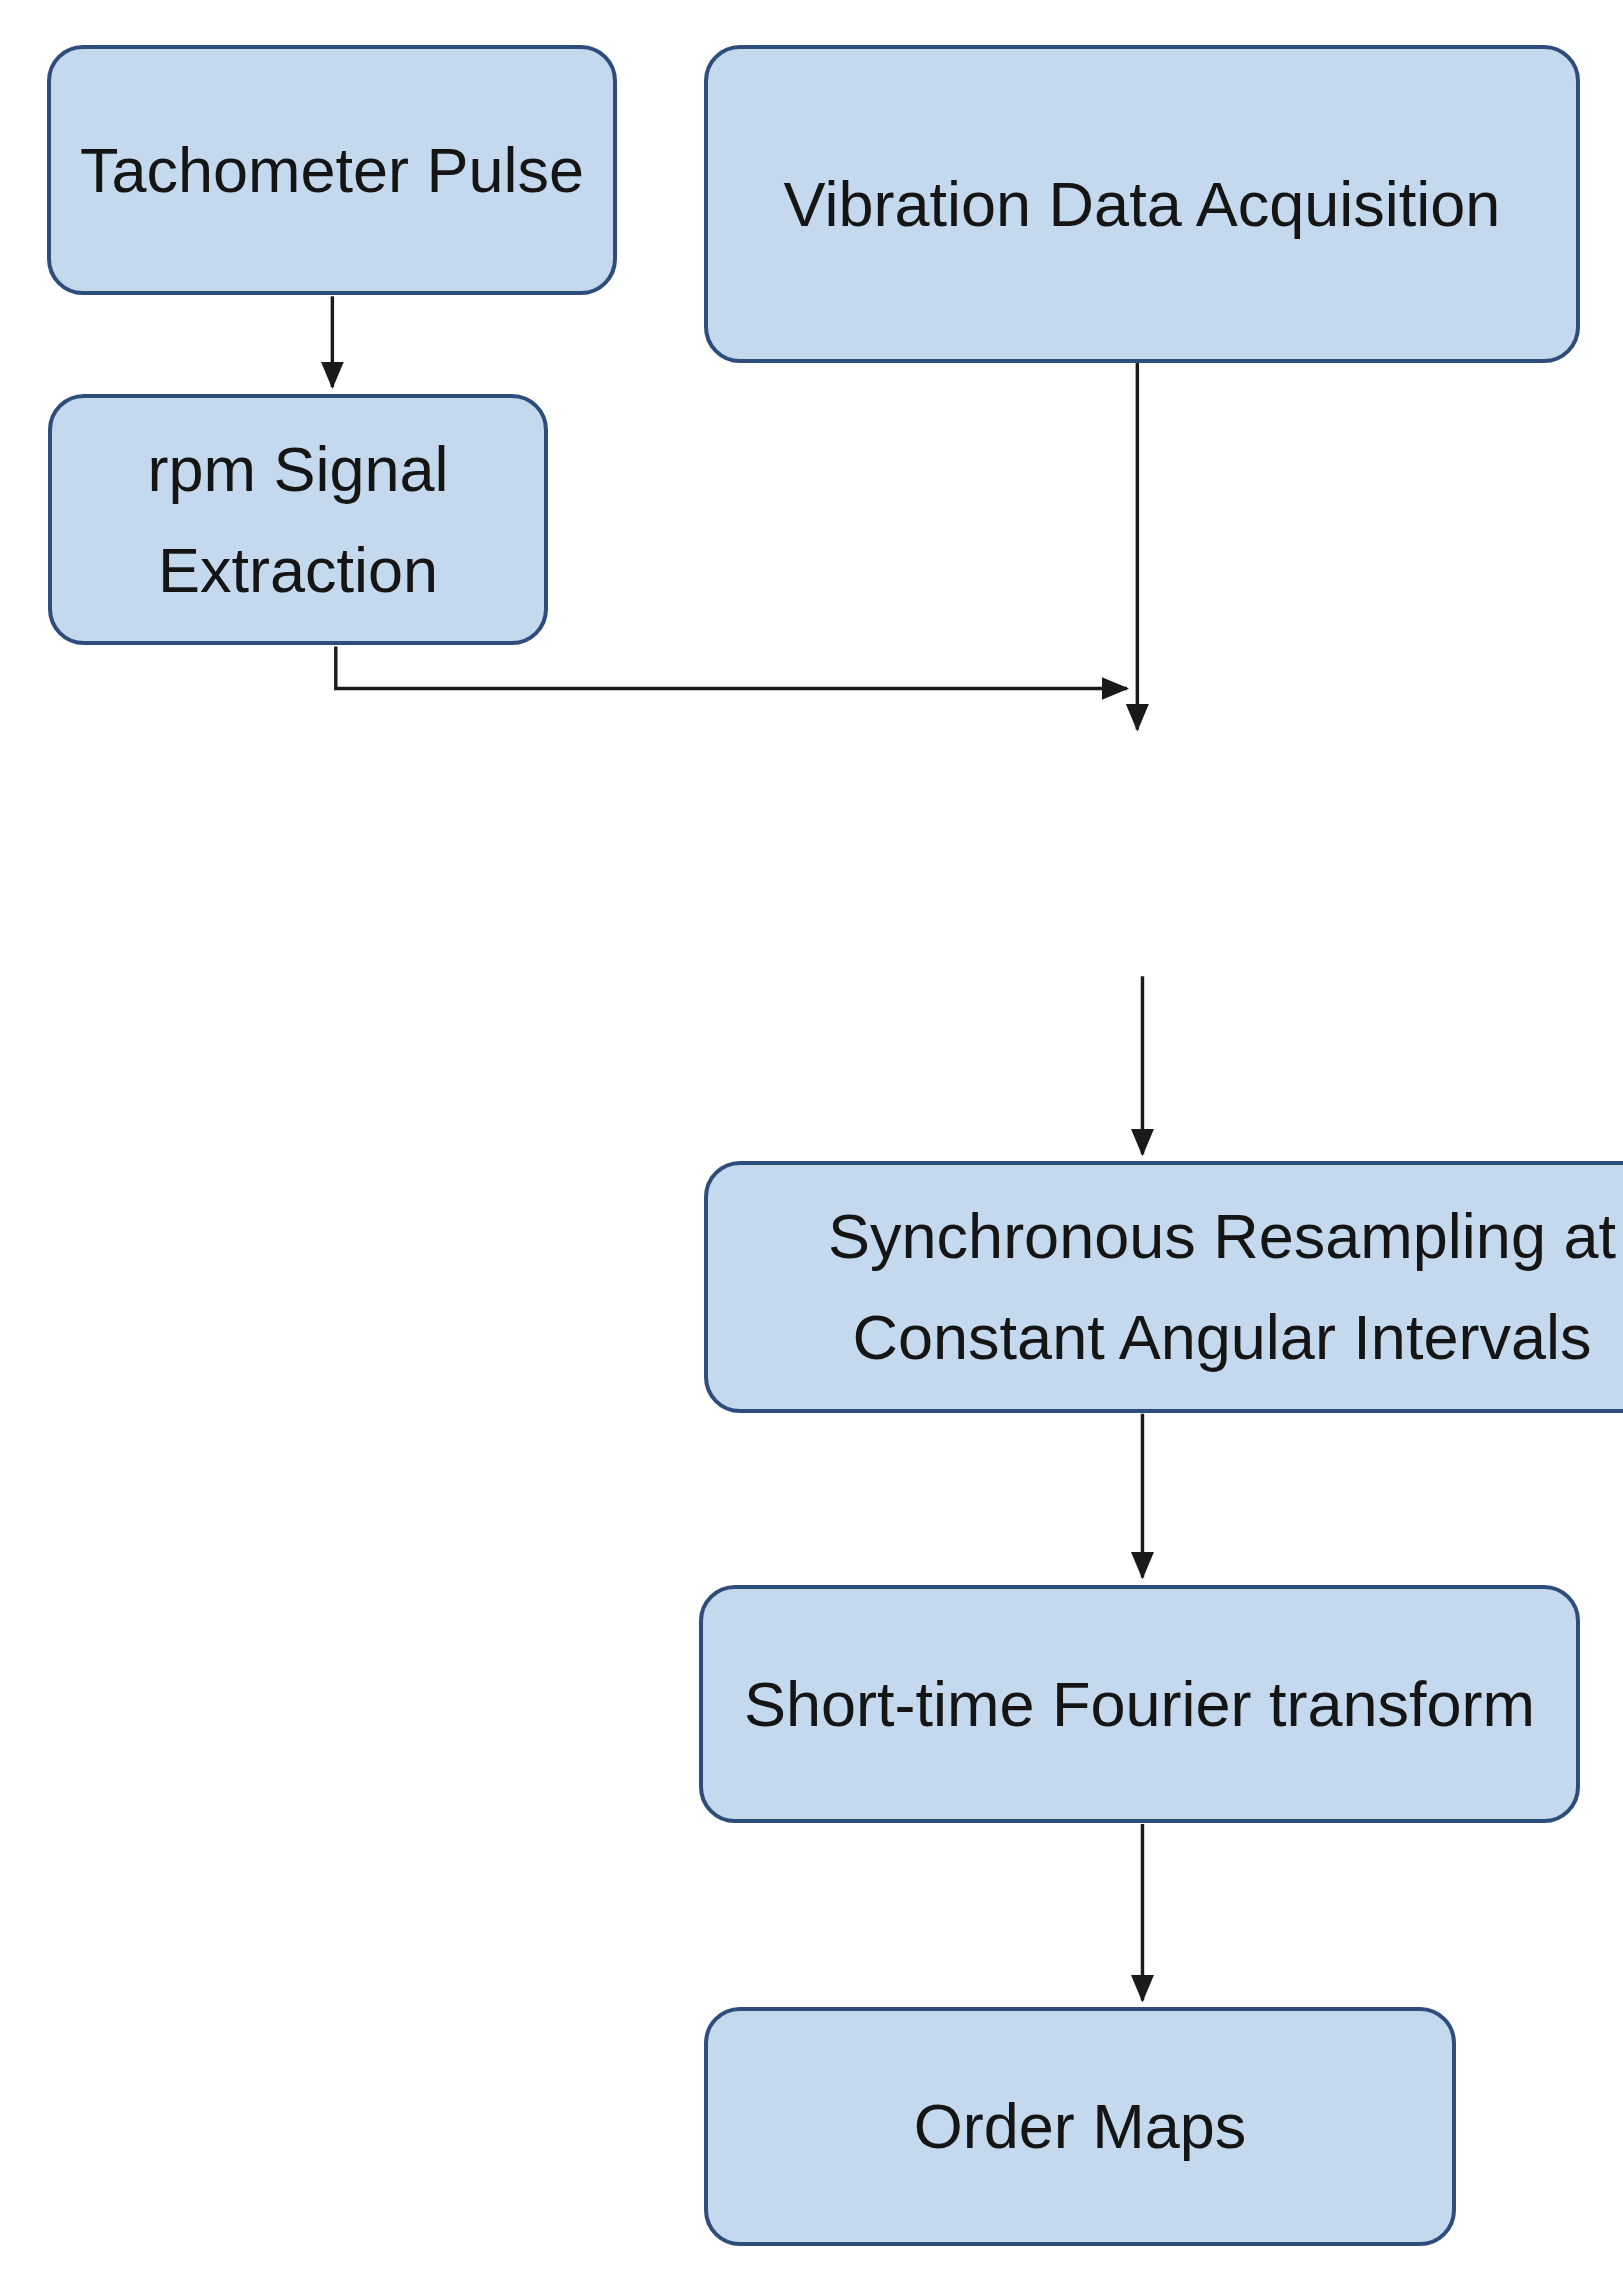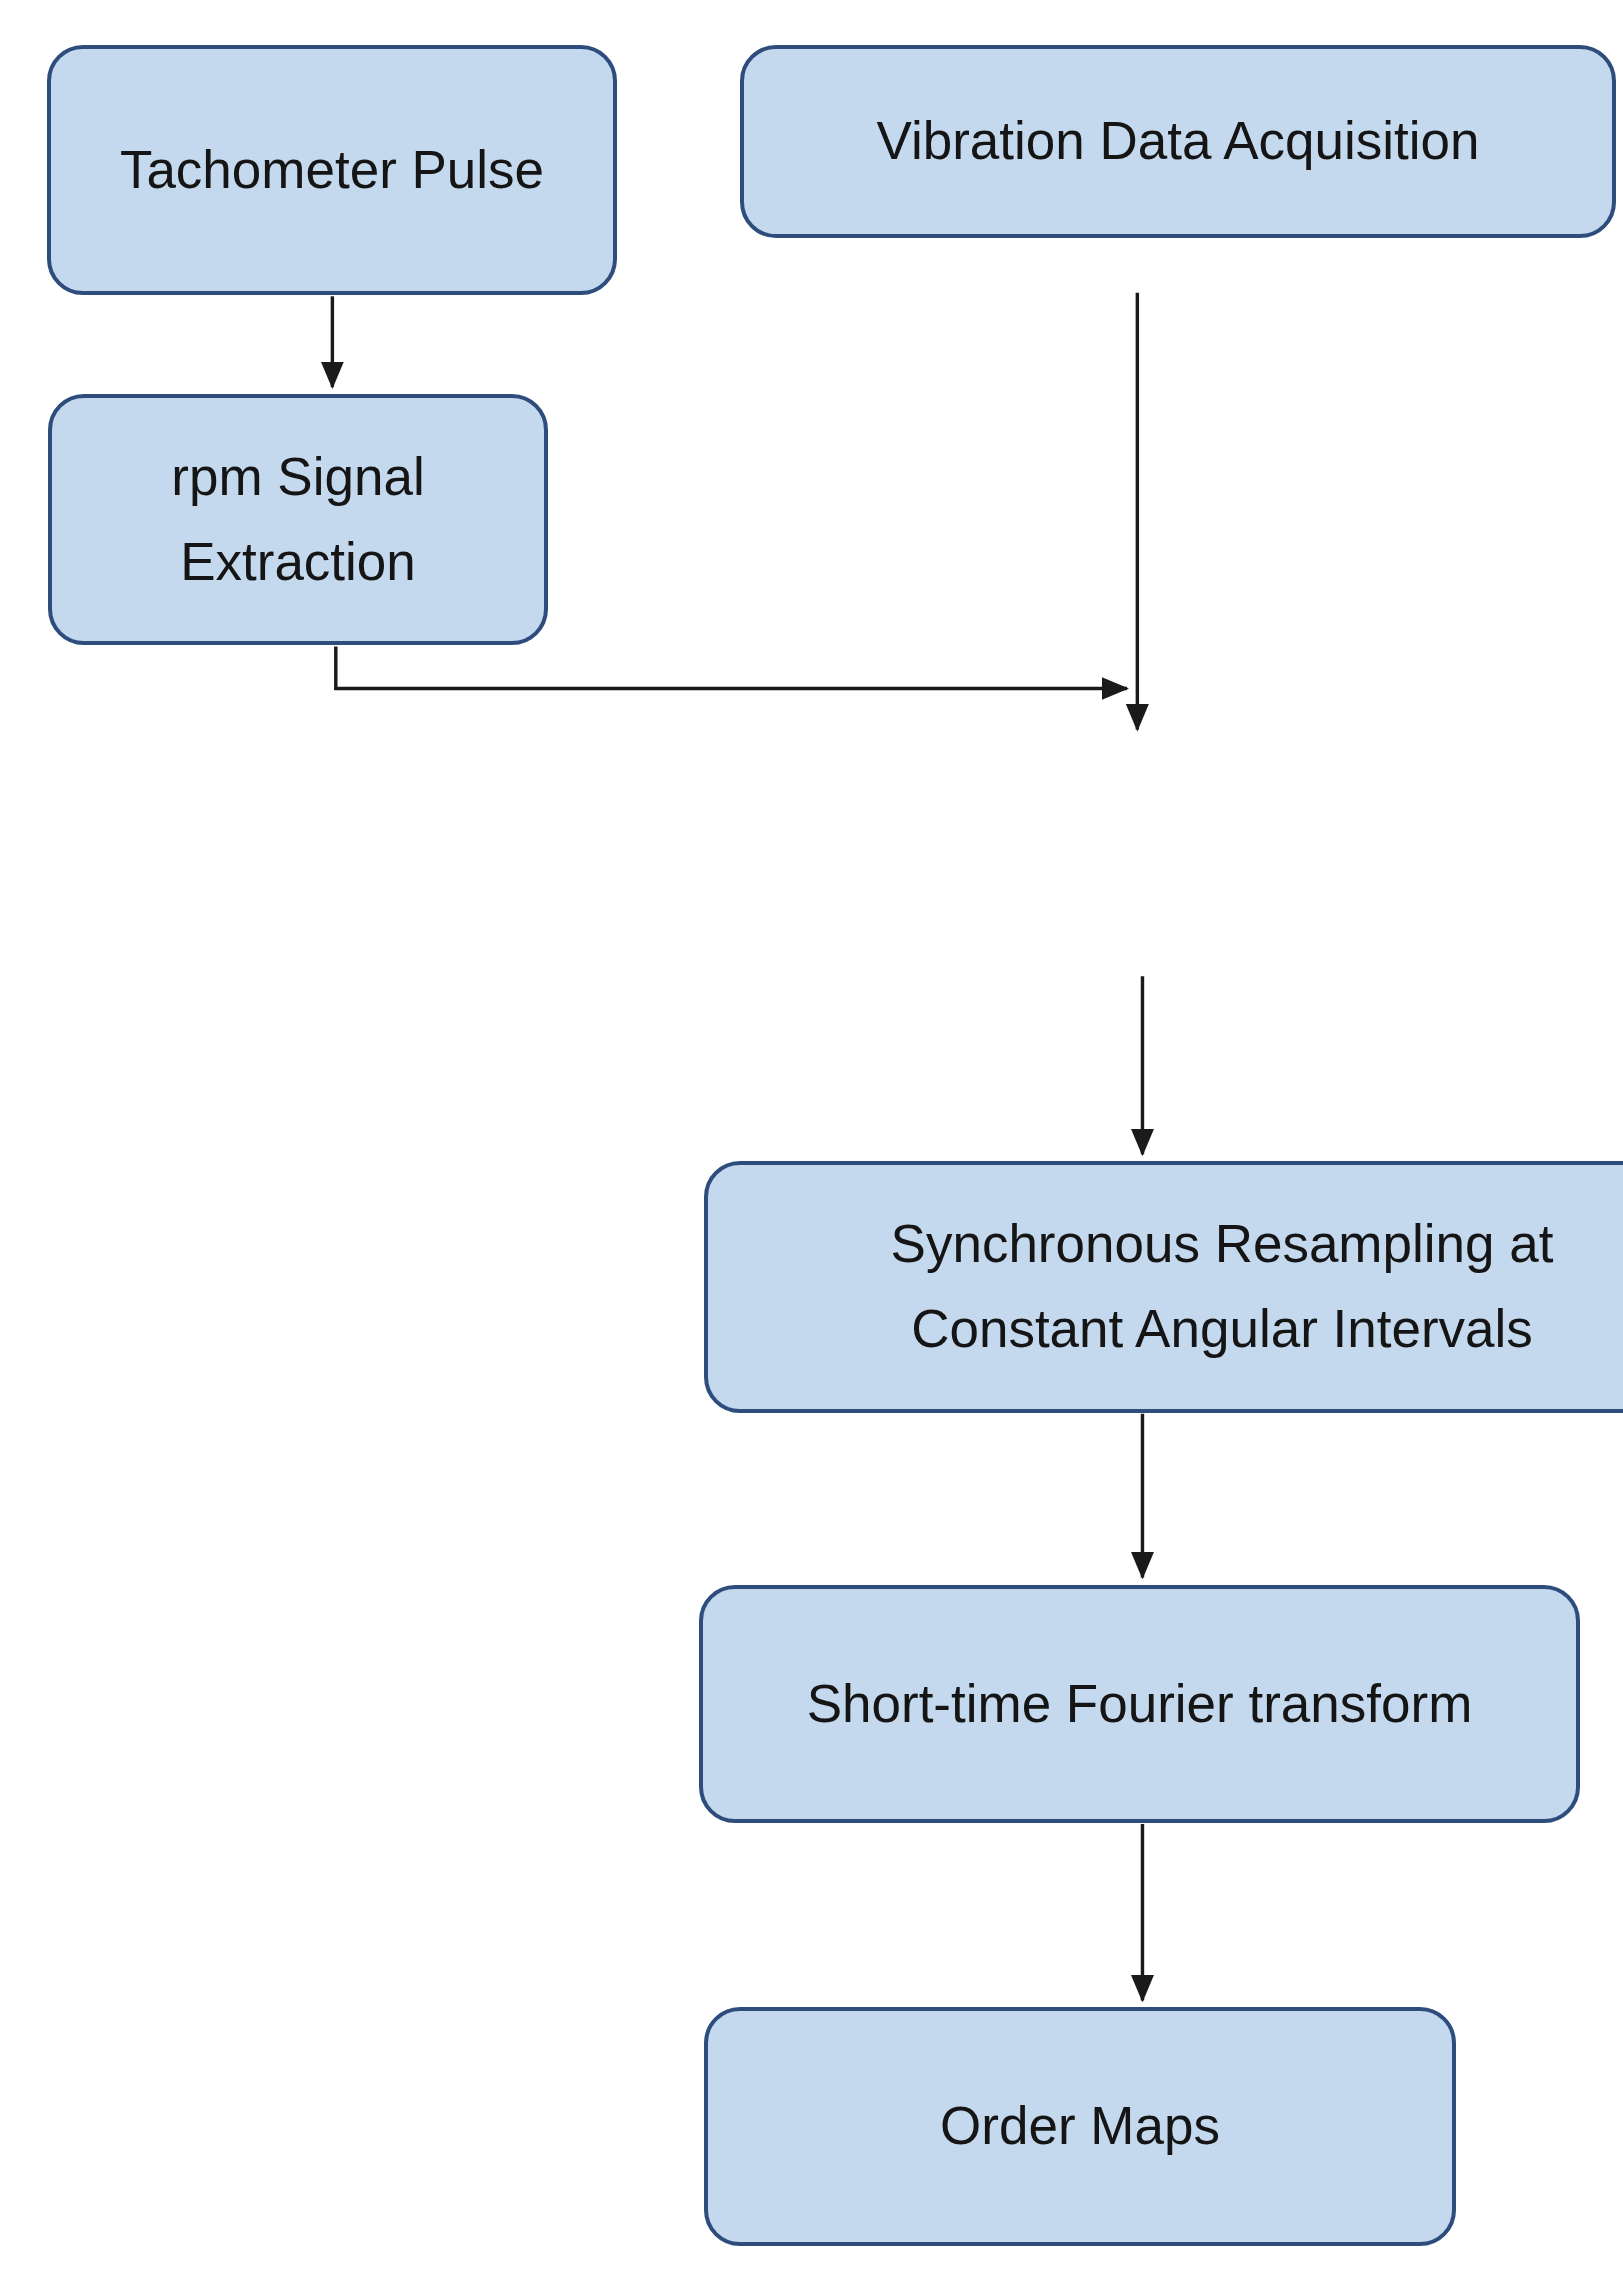--- a/index.html
+++ b/index.html
@@ -32,21 +32,21 @@
   .node {
     position: absolute;
     background: var(--node-fill);
     border: 4.3px solid var(--node-border);
     border-radius: 36px;
     display: flex;
     align-items: center;
     justify-content: center;
     text-align: center;
     color: var(--text);
-    font-size: 53px;
+    font-size: 63px;
     line-height: 1.6;
   }
   .node span { display: inline-block; }
   .node .narrow  { max-width: 368px; }
   .node .medium  { max-width: 788px; }
 </style>
 </head>
 <body>
 
 <div class="canvas">
@@ -62,21 +62,21 @@
     <polyline points="392,755 392,804 1316,804" marker-end="url(#arrow)"></polyline>
     <line x1="1334" y1="1140" x2="1334" y2="1348" marker-end="url(#arrow)"></line>
     <line x1="1334" y1="1651" x2="1334" y2="1842" marker-end="url(#arrow)"></line>
     <line x1="1334" y1="2130" x2="1334" y2="2336" marker-end="url(#arrow)"></line>
   </svg>
 
   <div class="node" style="left:47px;  top:45px;   width:570px;  height:250px">
     <span>Tachometer Pulse</span>
   </div>
 
-  <div class="node" style="left:740px; top:45px;   width:876px; height:193px">
+  <div class="node" style="left:704px; top:45px;   width:876px; height:318px">
     <span>Vibration Data Acquisition</span>
   </div>
 
   <div class="node" style="left:48px;  top:394px;  width:500px;  height:251px">
     <span class="narrow">rpm Signal Extraction</span>
   </div>
 
 
   <div class="node" style="left:704px; top:1161px; width:1036px; height:252px">
     <span class="medium">Synchronous Resampling at Constant Angular Intervals</span>

